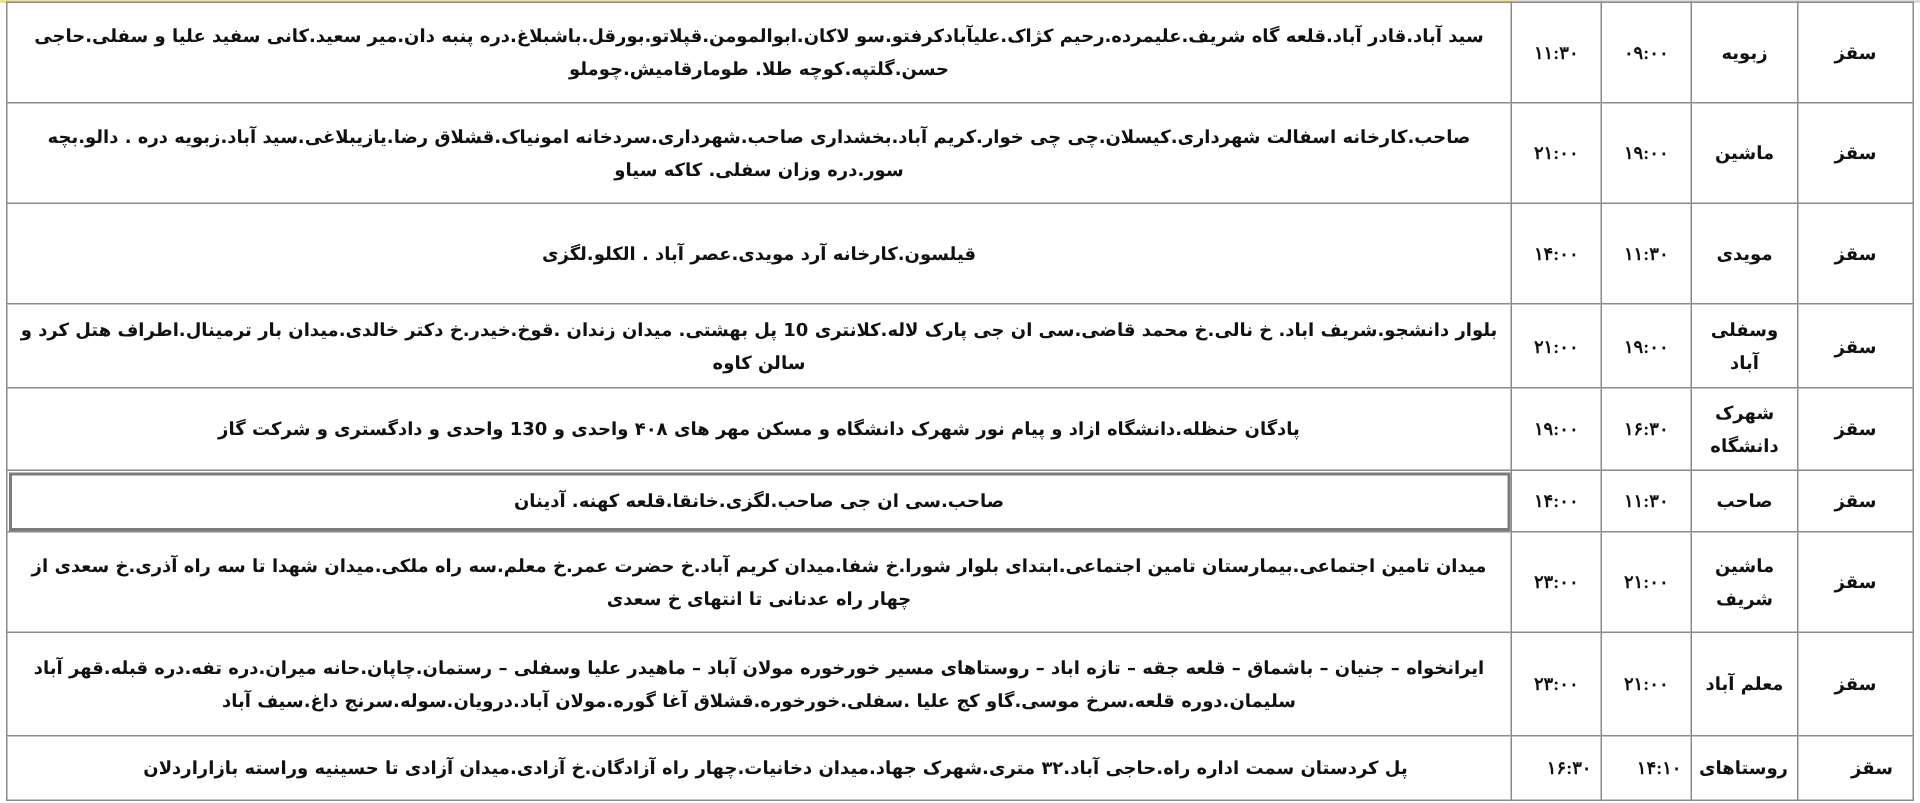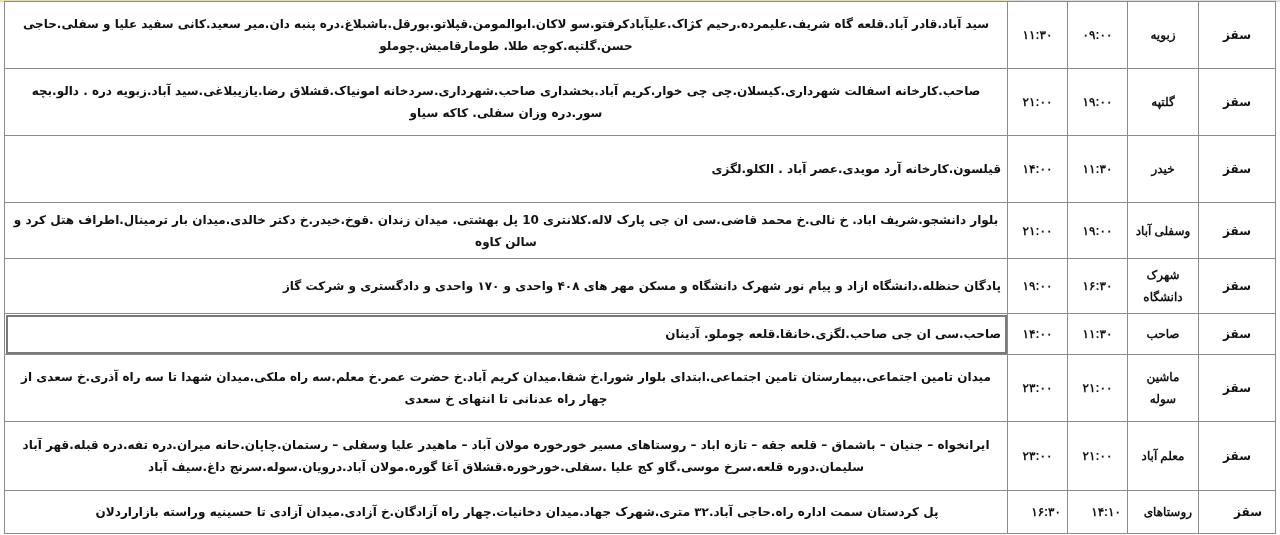--- a/index.html
+++ b/index.html
@@ -5,90 +5,90 @@
     html, body { margin: 0; padding: 0; background: #ffffff; }
     body { width: 1280px; height: 535px; overflow: hidden; position: relative;
       font-family: "DejaVu Sans", sans-serif; color: #111; }
     .top-strip { position: absolute; left: 0; top: 0; width: 1011px; height: 2px; background: #f1e08a; }
     .top-strip-r { position: absolute; left: 1011px; top: 0; width: 269px; height: 2px; background: #dcdcdc; }
     table.sched { position: absolute; left: 4px; top: 1px; width: 1272px; border-collapse: collapse;
       direction: rtl; table-layout: fixed; }
     table.sched td { border: 1px solid #8a8a8a; text-align: center; vertical-align: middle;
       font-weight: bold; font-size: 12px; padding: 0 6px; line-height: 22px; background: #fff; }
     td.city { width: 64px; }
-    td.area { width: 58px; font-family: Liberation Serif, serif; }
+    td.area { width: 58px; }
     td.start { width: 47px; }
     td.end { width: 47px; }
     td.desc { text-align: right; padding-right: 22px; font-size: 11.5px; }
     tr.r1 td { height: 66px; }
     tr.r2 td { height: 66px; }
     tr.r3 td { height: 66px; }
     tr.r4 td { height: 55px; }
     tr.r5 td { height: 54px; }
     tr.r6 td { height: 40px; }
     tr.r7 td { height: 66px; }
     tr.r8 td { height: 68px; }
     tr.r9 td { height: 42px; padding-left: 28px; }
-    td.desc.center { text-align: right; padding-right: 6px; }
+    td.desc.center { text-align: center; padding-right: 6px; }
     td.selected { outline: 2px solid #7a7a7a; outline-offset: -3px; }
-    .time { font-family: Liberation Sans, sans-serif; letter-spacing: 0.5px; }
+    .time { font-family: Liberation Serif, serif; letter-spacing: 0.5px; }
   </style>
 </head>
 <body>
 
 <div class="top-strip"></div>
 <div class="top-strip-r"></div>
 
 <table class="sched">
   <tbody>
     <tr class="r1">
       <td class="city">سقز</td>
       <td class="area">زبویه</td>
       <td class="start time">۰۹:۰۰</td>
       <td class="end time">۱۱:۳۰</td>
       <td class="desc">سید آباد.قادر آباد.قلعه گاه شریف.علیمرده.رحیم کژاک.علیآبادکرفتو.سو لاکان.ابوالمومن.قپلاتو.بورقل.باشبلاغ.دره پنبه دان.میر سعید.کانی سفید علیا و سفلی.حاجی حسن.گلتپه.کوچه طلا. طومارقامیش.چوملو</td>
     </tr>
     <tr class="r2">
       <td class="city">سقز</td>
-      <td class="area">گلتپه</td>
+      <td class="area">ماشین</td>
       <td class="start time">۱۹:۰۰</td>
       <td class="end time">۲۱:۰۰</td>
       <td class="desc">صاحب.کارخانه اسفالت شهرداری.کیسلان.چی چی خوار.کریم آباد.بخشداری صاحب.شهرداری.سردخانه امونیاک.قشلاق رضا.یازیبلاغی.سید آباد.زبویه دره . دالو.بچه سور.دره وزان سفلی. کاکه سیاو</td>
     </tr>
     <tr class="r3">
       <td class="city">سقز</td>
-      <td class="area">خیدر</td>
+      <td class="area">مویدی</td>
       <td class="start time">۱۱:۳۰</td>
       <td class="end time">۱۴:۰۰</td>
       <td class="desc center">قیلسون.کارخانه آرد مویدی.عصر آباد . الکلو.لگزی</td>
     </tr>
     <tr class="r4">
       <td class="city">سقز</td>
       <td class="area">وسفلی آباد</td>
       <td class="start time">۱۹:۰۰</td>
       <td class="end time">۲۱:۰۰</td>
       <td class="desc">بلوار دانشجو.شریف اباد. خ نالی.خ محمد قاضی.سی ان جی پارک لاله.کلانتری 10 پل بهشتی. میدان زندان .قوخ.خیدر.خ دکتر خالدی.میدان بار ترمینال.اطراف هتل کرد و سالن کاوه</td>
     </tr>
     <tr class="r5">
       <td class="city">سقز</td>
       <td class="area">شهرک دانشگاه</td>
       <td class="start time">۱۶:۳۰</td>
       <td class="end time">۱۹:۰۰</td>
-      <td class="desc center">پادگان حنظله.دانشگاه ازاد و پیام نور شهرک دانشگاه و مسکن مهر های ۴۰۸ واحدی و ۱۷۰ واحدی و دادگستری و شرکت گاز</td>
+      <td class="desc center">پادگان حنظله.دانشگاه ازاد و پیام نور شهرک دانشگاه و مسکن مهر های ۴۰۸ واحدی و 130 واحدی و دادگستری و شرکت گاز</td>
     </tr>
     <tr class="r6">
       <td class="city">سقز</td>
       <td class="area">صاحب</td>
       <td class="start time">۱۱:۳۰</td>
       <td class="end time">۱۴:۰۰</td>
-      <td class="desc center selected">صاحب.سی ان جی صاحب.لگزی.خانقا.قلعه چوملو. آدینان</td>
+      <td class="desc center selected">صاحب.سی ان جی صاحب.لگزی.خانقا.قلعه کهنه. آدینان</td>
     </tr>
     <tr class="r7">
       <td class="city">سقز</td>
-      <td class="area">ماشین سوله</td>
+      <td class="area">ماشین شریف</td>
       <td class="start time">۲۱:۰۰</td>
       <td class="end time">۲۳:۰۰</td>
       <td class="desc">میدان تامین اجتماعی.بیمارستان تامین اجتماعی.ابتدای بلوار شورا.خ شفا.میدان کریم آباد.خ حضرت عمر.خ معلم.سه راه ملکی.میدان شهدا تا سه راه آذری.خ سعدی از چهار راه عدنانی تا انتهای خ سعدی</td>
     </tr>
     <tr class="r8">
       <td class="city">سقز</td>
       <td class="area">معلم آباد</td>
       <td class="start time">۲۱:۰۰</td>
       <td class="end time">۲۳:۰۰</td>
       <td class="desc">ایرانخواه – جنیان – باشماق – قلعه جقه – تازه اباد – روستاهای مسیر خورخوره مولان آباد – ماهیدر علیا وسفلی – رستمان.چاپان.حانه میران.دره تفه.دره قبله.قهر آباد سلیمان.دوره قلعه.سرخ موسی.گاو کج علیا .سفلی.خورخوره.قشلاق آغا گوره.مولان آباد.درویان.سوله.سرنج داغ.سیف آباد</td>

